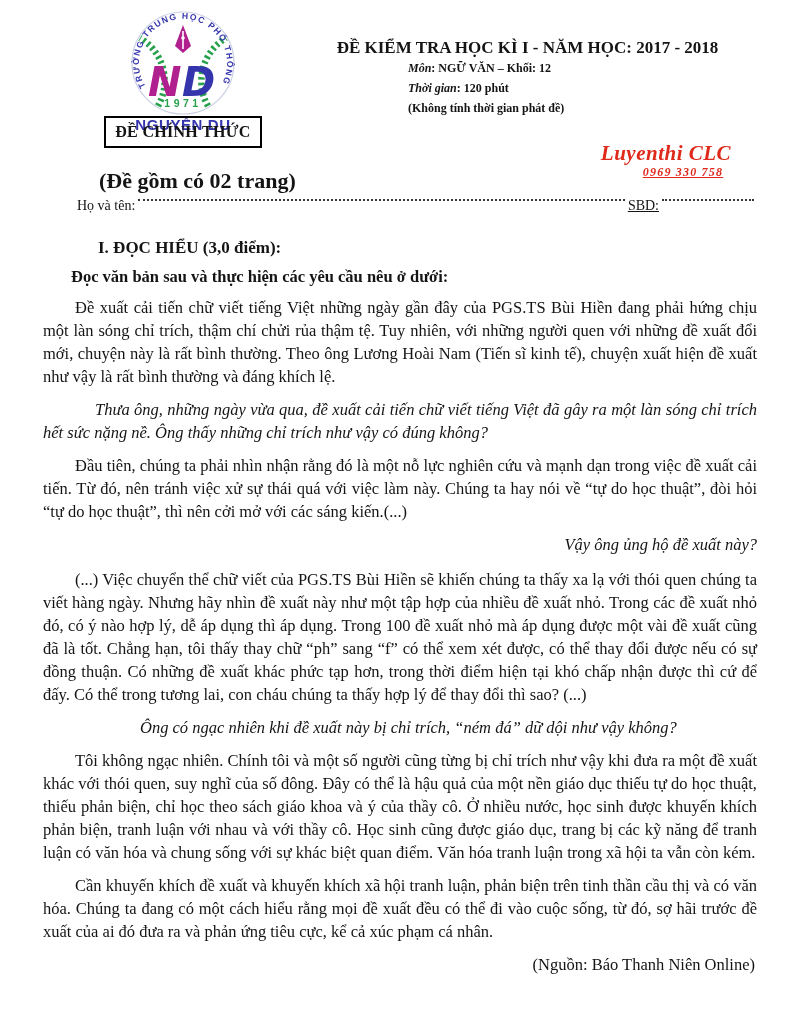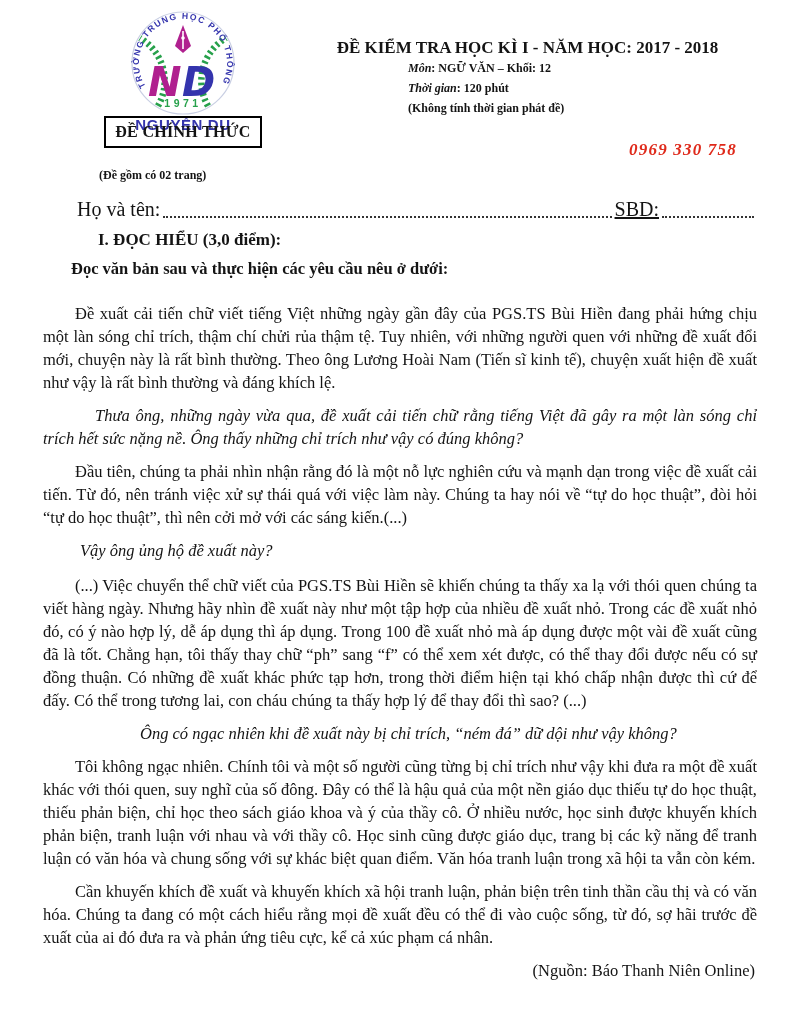--- a/index.html
+++ b/index.html
@@ -13,39 +13,39 @@
   .head-block{position:absolute;left:300px;top:38px;width:455px;font-weight:bold;font-size:17px;line-height:20px;}
   .head-title{text-align:center;white-space:nowrap;}
   .head-sub{padding-left:108px;font-size:12px;white-space:nowrap;}
   .lbl-it{font-style:italic;}
   .head-note{}
   .official-box{
     position:absolute;left:104px;top:116px;width:154px;height:28px;
     border:2px solid #000;display:flex;align-items:center;justify-content:center;
     font-weight:bold;font-size:16px;letter-spacing:.3px;
   }
-  .pages-note{position:absolute;left:99px;top:168px;font-weight:bold;font-size:12px;}
+  .pages-note{position:absolute;left:99px;top:168px;font-weight:bold;font-size:22px;}
   .brand{position:absolute;left:575px;top:141px;width:182px;text-align:center;color:#df2a1b;}
   .brand-name{font-size:21px;font-weight:bold;font-style:italic;letter-spacing:.5px;}
-  .brand-phone{font-size:17px;font-weight:bold;font-style:italic;letter-spacing:1.2px;padding-left:34px;margin-top:-1px;}
+  .brand-phone{font-size:12px;font-weight:bold;font-style:italic;letter-spacing:1.2px;padding-left:34px;margin-top:-1px;text-decoration:underline;}
   .name-row{
     position:absolute;left:43px;top:198px;width:714px;
-    display:flex;align-items:flex-end;font-size:20px;
+    display:flex;font-size:14px;
   }
   .name-row .lead{padding-left:34px;white-space:nowrap;}
   .dots{flex:1;border-bottom:2px dotted #333;margin:0 3px 3px 3px;height:1px;}
   .dots.short{flex:0 0 92px;}
   .sbd{white-space:nowrap;text-decoration:underline;}
   
   .bodytext{position:absolute;left:43px;top:228px;width:714px;font-size:16.5px;line-height:23px;}
-  .sec-head{font-weight:bold;font-size:17px;margin:0 0 6px;padding-left:55px;}
-  .instruction{font-weight:bold;margin:0 0 22px;padding-left:28px;}
+  .sec-head{font-weight:bold;font-size:17px;margin:8px 0 6px;padding-left:55px;}
+  .instruction{font-weight:bold;margin:0 0 8px;padding-left:28px;}
   .para{margin:8px 0 10px;text-align:justify;text-indent:32px;}
   .para.italic{font-style:italic;text-indent:52px;}
-  .para.italic-short{font-style:italic;text-indent:37px;text-align:left;margin-bottom:12px;}
+  .para.italic-short{font-style:italic;text-indent:37px;text-align:right;margin-bottom:12px;}
   .para.italic-wide{font-style:italic;text-indent:97px;text-align:left;}
   .source{text-align:right;margin:2px 2px 2px 0;}
   .q1{margin:0;padding-left:50px;}
   .q1 b{font-weight:bold;}
 </style>
 </head>
 <body>
 
 <div class="page">
 
@@ -82,36 +82,37 @@
     <div class="head-title">ĐỀ KIỂM TRA HỌC KÌ I - NĂM HỌC: 2017 - 2018</div>
     <div class="head-sub"><span class="lbl-it">Môn</span><span>: NGỮ VĂN – Khối: 12</span></div>
     <div class="head-sub"><span class="lbl-it">Thời gian</span><span>: 120 phút</span></div>
     <div class="head-sub head-note">(Không tính thời gian phát đề)</div>
   </div>
 
   <div class="official-box">ĐỀ CHÍNH THỨC</div>
   <div class="pages-note">(Đề gồm có 02 trang)</div>
 
   <div class="brand">
+    <div class="brand-name">Luyenthi CLC</div>
     <div class="brand-phone">0969 330 758</div>
   </div>
 
   <div class="name-row">
     <span class="lead">Họ và tên:</span>
     <span class="dots"></span>
     <span class="sbd">SBD:</span>
     <span class="dots short"></span>
   </div>
 
   <div class="bodytext">
     <p class="sec-head">I. ĐỌC HIỂU (3,0 điểm):</p>
     <p class="instruction">Đọc văn bản sau và thực hiện các yêu cầu nêu ở dưới:</p>
     <div>
         <p class="para">Đề xuất cải tiến chữ viết tiếng Việt những ngày gần đây của PGS.TS Bùi Hiền đang phải hứng chịu một làn sóng chỉ trích, thậm chí chửi rủa thậm tệ. Tuy nhiên, với những người quen với những đề xuất đổi mới, chuyện này là rất bình thường. Theo ông Lương Hoài Nam (Tiến sĩ kinh tế), chuyện xuất hiện đề xuất như vậy là rất bình thường và đáng khích lệ.</p>
-        <p class="para italic">Thưa ông, những ngày vừa qua, đề xuất cải tiến chữ rằng tiếng Việt đã gây ra một làn sóng chỉ trích hết sức nặng nề. Ông thấy những chỉ trích như vậy có đúng không?</p>
+        <p class="para italic">Thưa ông, những ngày vừa qua, đề xuất cải tiến chữ viết tiếng Việt đã gây ra một làn sóng chỉ trích hết sức nặng nề. Ông thấy những chỉ trích như vậy có đúng không?</p>
         <p class="para">Đầu tiên, chúng ta phải nhìn nhận rằng đó là một nỗ lực nghiên cứu và mạnh dạn trong việc đề xuất cải tiến. Từ đó, nên tránh việc xử sự thái quá với việc làm này. Chúng ta hay nói về “tự do học thuật”, đòi hỏi “tự do học thuật”, thì nên cởi mở với các sáng kiến.(...)</p>
         <p class="para italic-short">Vậy ông ủng hộ đề xuất này?</p>
         <p class="para">(...) Việc chuyển thể chữ viết của PGS.TS Bùi Hiền sẽ khiến chúng ta thấy xa lạ với thói quen chúng ta viết hàng ngày. Nhưng hãy nhìn đề xuất này như một tập hợp của nhiều đề xuất nhỏ. Trong các đề xuất nhỏ đó, có ý nào hợp lý, dễ áp dụng thì áp dụng. Trong 100 đề xuất nhỏ mà áp dụng được một vài đề xuất cũng đã là tốt. Chẳng hạn, tôi thấy thay chữ “ph” sang “f” có thể xem xét được, có thể thay đổi được nếu có sự đồng thuận. Có những đề xuất khác phức tạp hơn, trong thời điểm hiện tại khó chấp nhận được thì cứ để đấy. Có thể trong tương lai, con cháu chúng ta thấy hợp lý để thay đổi thì sao? (...)</p>
         <p class="para italic-wide">Ông có ngạc nhiên khi đề xuất này bị chỉ trích, “ném đá” dữ dội như vậy không?</p>
         <p class="para">Tôi không ngạc nhiên. Chính tôi và một số người cũng từng bị chỉ trích như vậy khi đưa ra một đề xuất khác với thói quen, suy nghĩ của số đông. Đây có thể là hậu quả của một nền giáo dục thiếu tự do học thuật, thiếu phản biện, chỉ học theo sách giáo khoa và ý của thầy cô. Ở nhiều nước, học sinh được khuyến khích phản biện, tranh luận với nhau và với thầy cô. Học sinh cũng được giáo dục, trang bị các kỹ năng để tranh luận có văn hóa và chung sống với sự khác biệt quan điểm. Văn hóa tranh luận trong xã hội ta vẫn còn kém.</p>
         <p class="para">Cần khuyến khích đề xuất và khuyến khích xã hội tranh luận, phản biện trên tinh thần cầu thị và có văn hóa. Chúng ta đang có một cách hiểu rằng mọi đề xuất đều có thể đi vào cuộc sống, từ đó, sợ hãi trước đề xuất của ai đó đưa ra và phản ứng tiêu cực, kể cả xúc phạm cá nhân.</p>
       </div>
     <p class="source">(Nguồn: Báo Thanh Niên Online)</p>
   </div>
 

